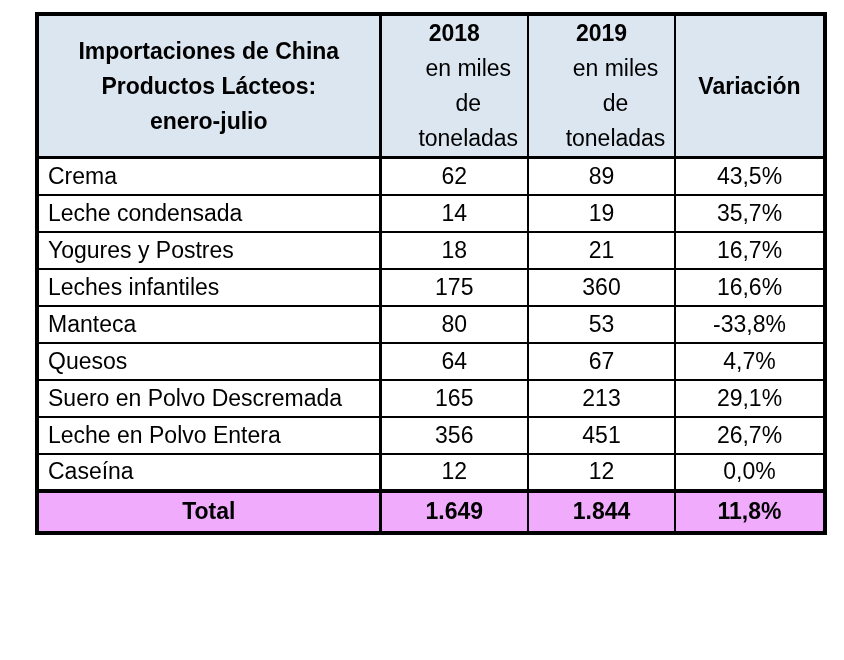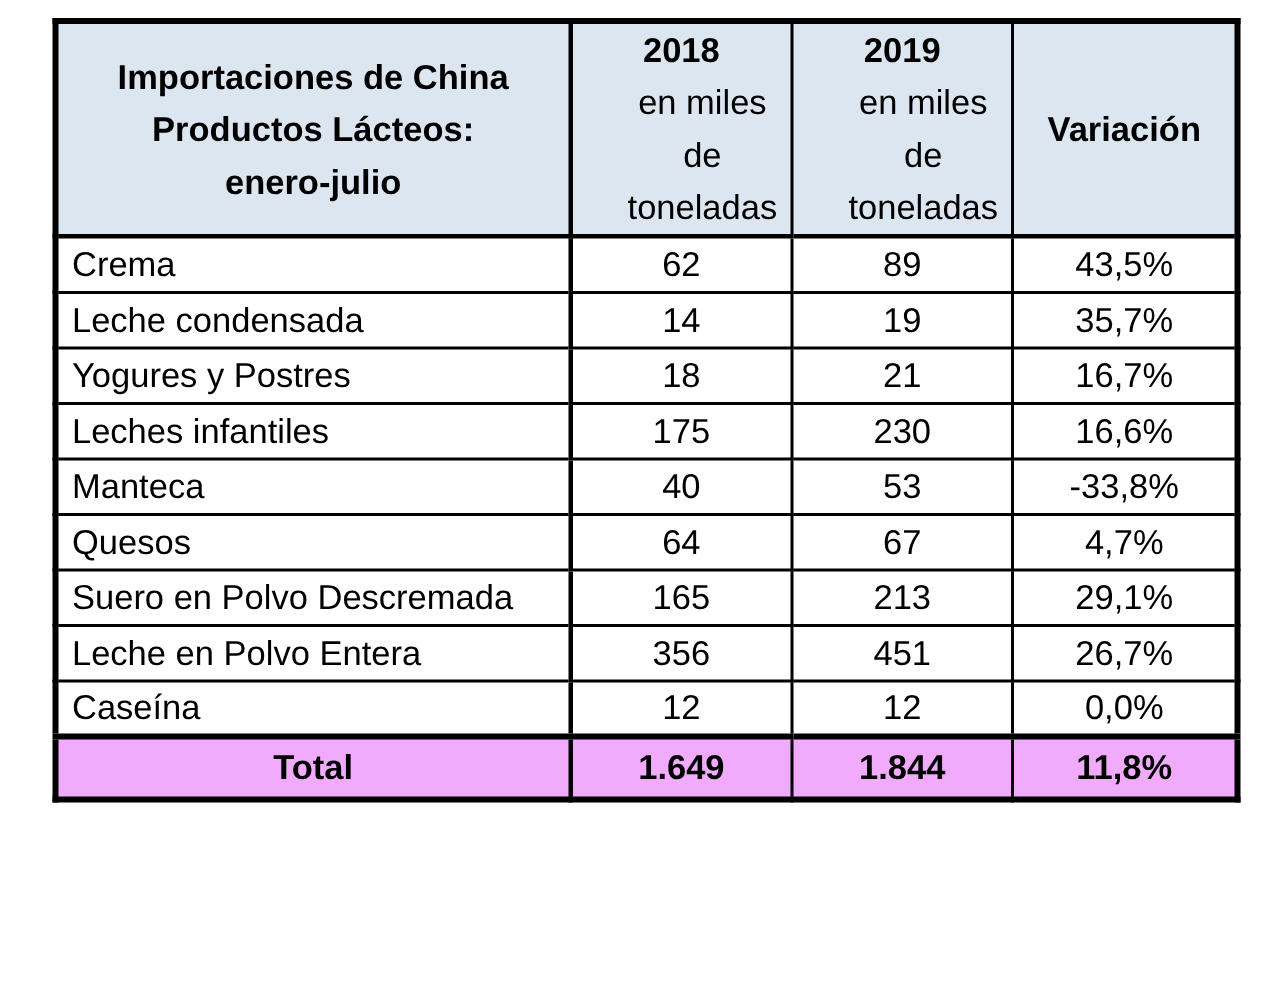--- a/index.html
+++ b/index.html
@@ -106,26 +106,26 @@
         </tr>
         <tr>
           <td class="product">Yogures y Postres</td>
           <td>18</td>
           <td>21</td>
           <td>16,7%</td>
         </tr>
         <tr>
           <td class="product">Leches infantiles</td>
           <td>175</td>
-          <td>230</td>
+          <td>360</td>
           <td>16,6%</td>
         </tr>
         <tr>
           <td class="product">Manteca</td>
-          <td>40</td>
+          <td>80</td>
           <td>53</td>
           <td>-33,8%</td>
         </tr>
         <tr>
           <td class="product">Quesos</td>
           <td>64</td>
           <td>67</td>
           <td>4,7%</td>
         </tr>
         <tr>

